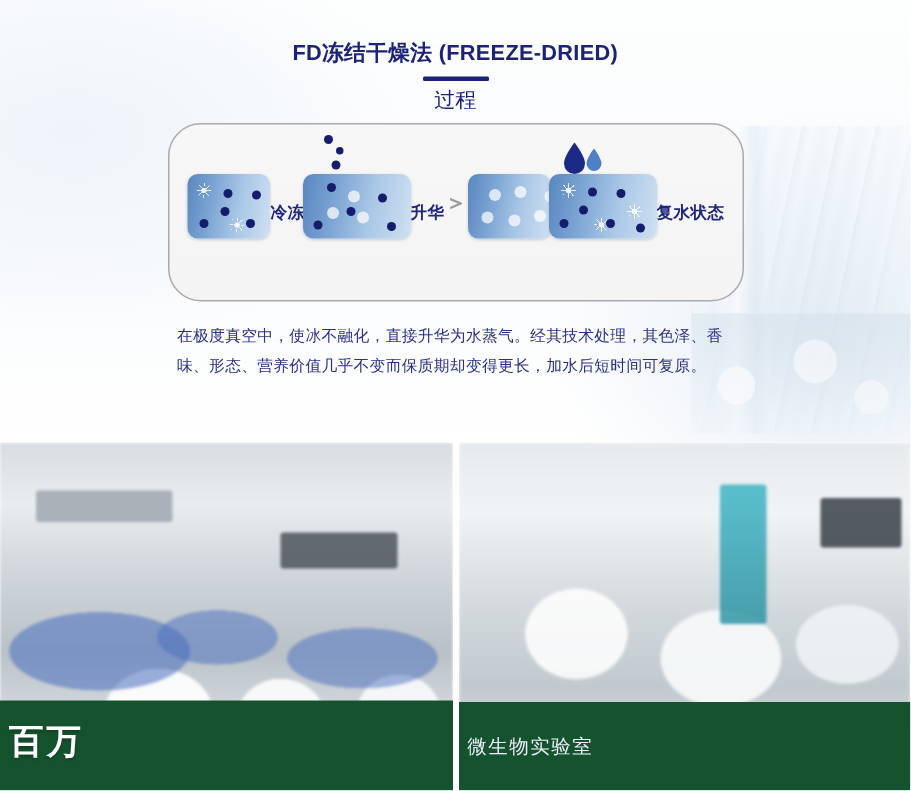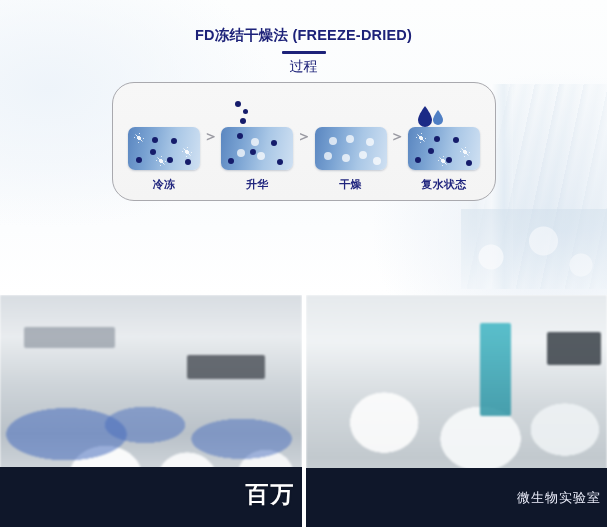--- a/index.html
+++ b/index.html
@@ -61,21 +61,21 @@
     border:1px solid #a9a9ae;border-radius:22px;
     background:linear-gradient(180deg,#f7f7f7 0%,#f4f4f4 100%);
     box-sizing:border-box;
   }
   .stages{
     position:absolute;left:0;top:0;width:100%;height:100%;
     display:flex;align-items:center;justify-content:space-between;
     padding:0 12px;box-sizing:border-box;
   }
   .stage{
-    position:relative;width:78px;display:flex;flex-direction:column;
+    position:relative;width:78px;display:flex;
     align-items:center;justify-content:flex-end;height:100%;padding-bottom:8px;
     box-sizing:border-box;
   }
   .arrow{
     font-size:15px;color:#9a9aa2;font-weight:bold;line-height:1;
     transform:translateY(-6px);
   }
   .box{
     position:relative;width:72px;height:43px;border-radius:7px;
     background:linear-gradient(100deg,#5a86c0 0%,#79a2d2 28%,#a9c7e6 62%,#cfe0f2 100%);
@@ -170,22 +170,22 @@
   }
   .photo-tanks:before{
     content:"";position:absolute;left:58%;top:12%;width:10%;height:40%;
     background:linear-gradient(180deg,#3fb6c4,#2f94a4);border-radius:2px;opacity:.85;
   }
   .photo-tanks:after{
     content:"";position:absolute;left:80%;top:16%;width:18%;height:14%;
     background:rgba(45,52,60,.8);border-radius:2px;
   }
   .band{
-    position:relative;z-index:2;background:#0f172a;color:#ffffff;
-    padding:14px 6px 20px;text-align:right;
+    position:relative;z-index:2;background:#14532d;color:#ffffff;
+    padding:14px 6px 20px;text-align:left;
   }
   .band-number{
     font-size:23px;font-weight:bold;letter-spacing:2px;line-height:1.15;
     text-shadow:0 1px 2px rgba(0,0,0,.25);
   }
   .band-caption{
     margin-top:7px;font-size:13px;color:#eceefb;letter-spacing:1px;
   }
 </style>
 </head>
@@ -272,20 +272,21 @@
             <span class="dot" style="left:38px;top:30px;"></span>
             <span class="dot" style="left:58px;top:33px;"></span>
           </div>
         </div>
         <div class="stage-label">复水状态</div>
       </div>
 
     </div>
   </div>
 
+  <div class="paragraph">在极度真空中，使冰不融化，直接升华为水蒸气。经其技术处理，其色泽、香味、形态、营养价值几乎不变而保质期却变得更长，加水后短时间可复原。</div>
 </div>
 
 <div class="cards">
 
   <div class="card">
     <div class="photo photo-cleanroom"></div>
     <div class="band">
       <div class="band-number">百万</div>
     </div>
   </div>

